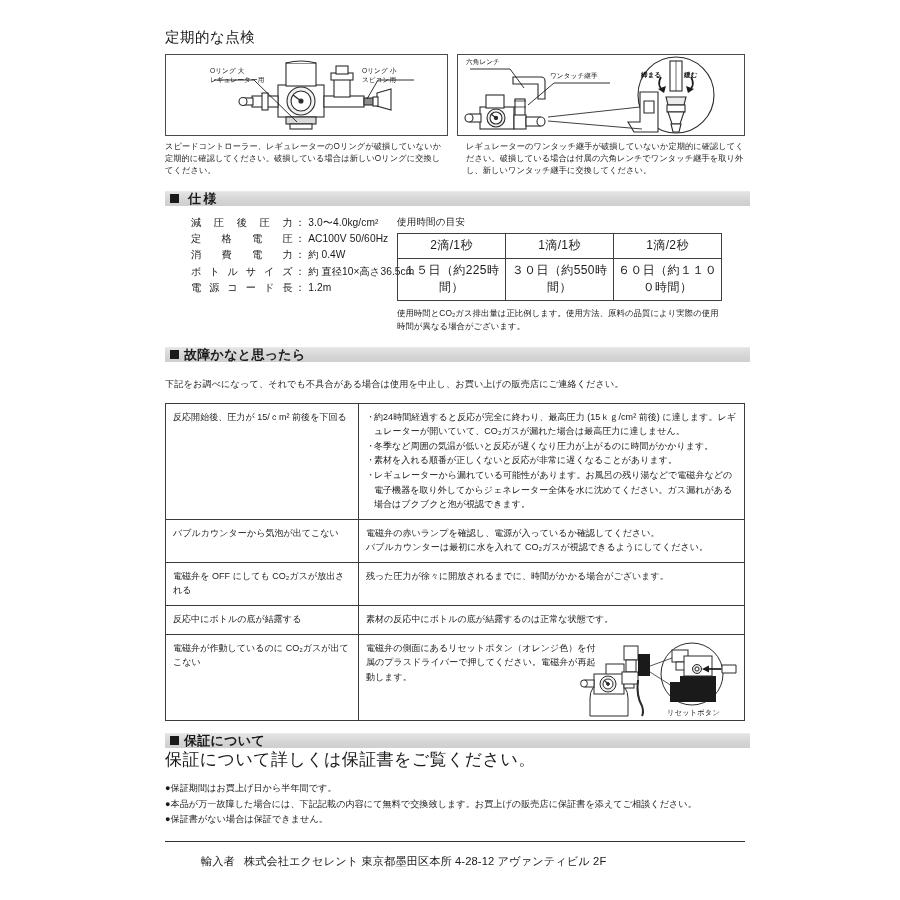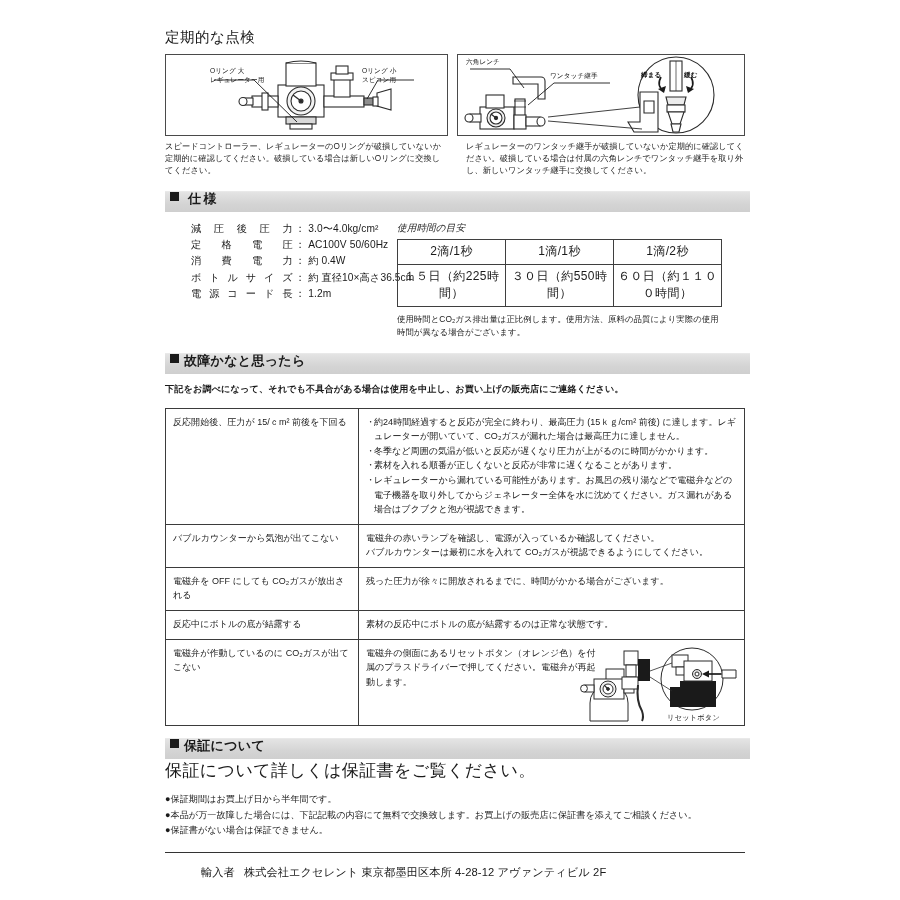--- a/index.html
+++ b/index.html
@@ -27,23 +27,23 @@
   .h-plain {
     font-size: 14.5px;
     font-weight: 500;
     letter-spacing: 0.5px;
     margin: 0;
     padding: 0;
   }
   .bar {
     background: linear-gradient(to bottom, #e4e4e4, #d4d4d4 60%, #cfcfcf);
     border-top: 1px solid #e9e9e9;
-    height: 21px;
+    height: 15px;
     display: flex;
-    align-items: flex-start;
+    align-items: center;
     padding-left: 5px;
     box-sizing: border-box;
   }
   .bar .sq {
     display: inline-block;
     width: 9px;
     height: 9px;
     background: #1a1a1a;
     margin-right: 5px;
     flex: 0 0 auto;
@@ -110,21 +110,20 @@
     text-align: justify;
     text-align-last: justify;
   }
   .spec-colon { margin: 0 3px 0 0; }
   .spec-val { letter-spacing: 0.1px; }
 
   .usage-title {
     font-size: 9.5px;
     margin-bottom: 4px;
     letter-spacing: 0.2px;
-    font-style: italic;
   }
   table.usage {
     border-collapse: collapse;
     width: 325px;
     table-layout: fixed;
   }
   table.usage td {
     border: 1px solid #3f3f3f;
     text-align: center;
     font-size: 12px;
@@ -141,22 +140,21 @@
 
   
   .lead {
     font-size: 14.2px;
     letter-spacing: 0.4px;
     margin-top: 17px;
   }
   .sublead {
     font-size: 9.1px;
     letter-spacing: 0.15px;
-    margin-top: 9px;
-    font-weight: bold;
+    margin-top: 16px;
   }
   table.trouble {
     border-collapse: collapse;
     width: 580px;
     margin-top: 12px;
     table-layout: fixed;
   }
   table.trouble td {
     border: 1px solid #3b3b3b;
     vertical-align: top;

